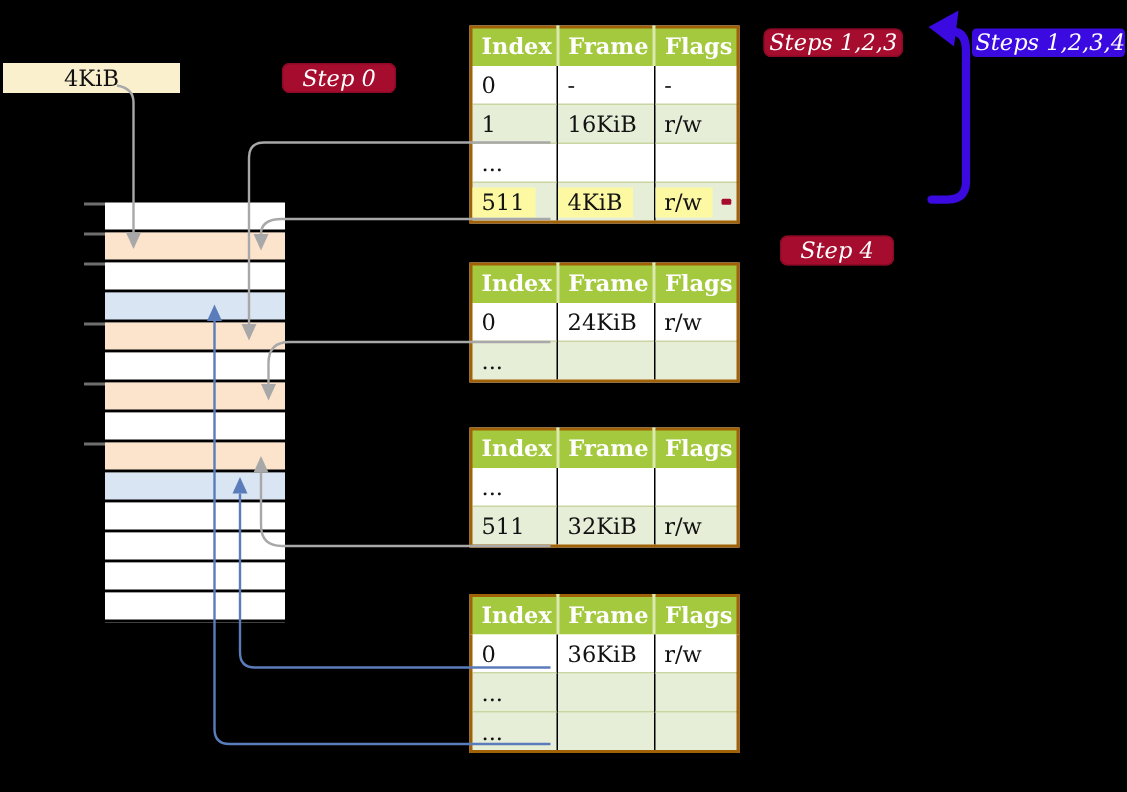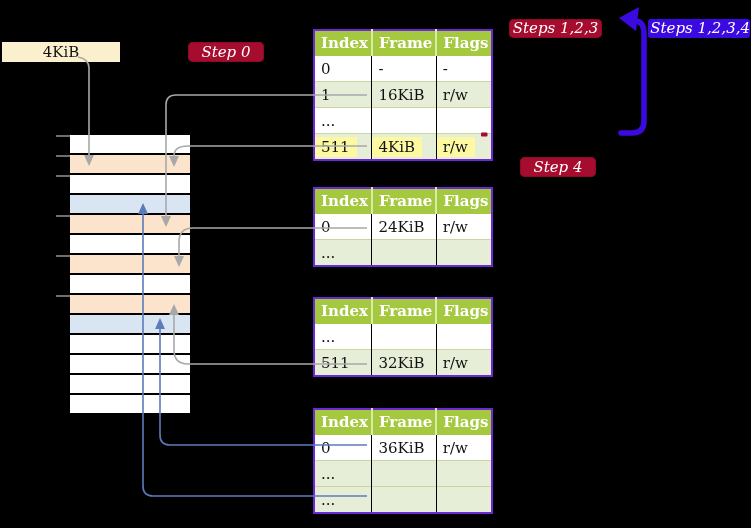--- a/index.html
+++ b/index.html
@@ -1,21 +1,21 @@
 <!DOCTYPE html>
 <html><head>
 <meta charset="utf-8">
 <style>
   html,body { margin:0; padding:0; background:#000; }
   #stage { position:relative; width:751px; height:528px; background:#000;
            overflow:hidden; font-family:"DejaVu Serif", serif; }
 
   
   .ptable { position:absolute; left:313px; border-collapse:collapse; background:#fff;
-            border:2px solid #6d28d9; table-layout:fixed;margin-top:12px; }
+            border:2px solid #a16207; table-layout:fixed; }
   .ptable th { background:#a4c93f; color:#fff; font-weight:bold; font-size:15px;
                text-align:left; padding:3px 3px 4px 6px; border-right:2px solid #dbe9ae; }
   .ptable th:last-child { border-right:none; }
   .ptable td { font-size:15px; color:#121212; padding:2px 3px 2px 6px; height:21px;
                border-right:1.5px solid #000; vertical-align:middle; background:#fff; }
   .ptable td:last-child { border-right:none; }
   .ptable tbody tr + tr td { border-top:1px solid #c9d6a2; }
   .ptable tr.g td { background:#e7eed8; }
   .hl { display:inline-block; background:#fcf9a2; margin-left:-6px; padding:1px 7px 1px 6px; }
 

